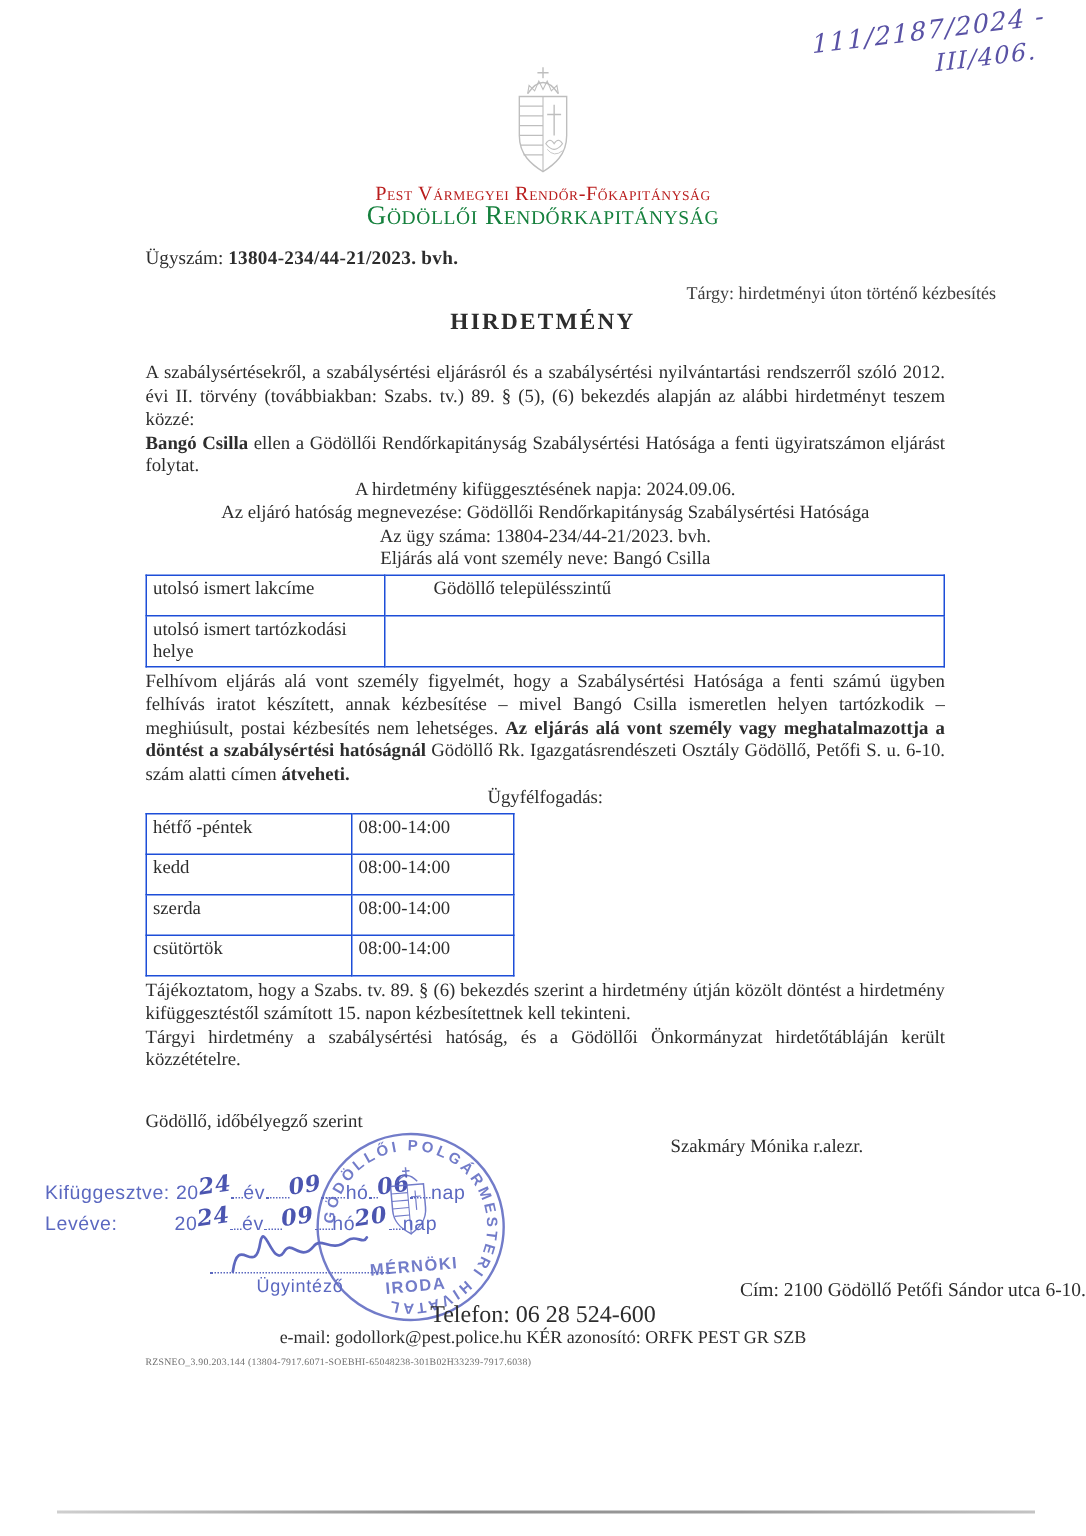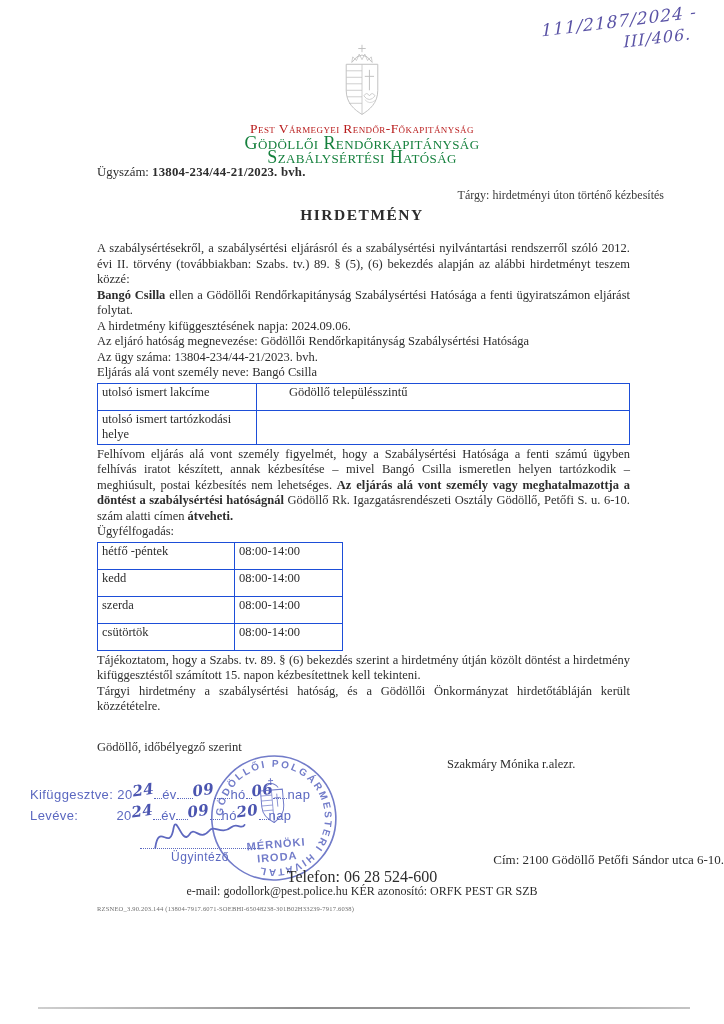--- a/index.html
+++ b/index.html
@@ -19,21 +19,21 @@
   .hdr .o2,.hdr .o3{font-size:18px;font-variant:small-caps;letter-spacing:.4px;line-height:14px;color:#15803d;}
   .caseline{position:absolute;top:165px;left:97px;font-size:12.8px;}
   .caseline b{letter-spacing:.2px;}
   .subject{position:absolute;top:188px;left:0;width:724px;box-sizing:border-box;
       padding-right:60px;text-align:right;font-size:12px;color:#3a3a3a;}
   .doctitle{position:absolute;top:206px;left:0;width:100%;text-align:center;
       font-size:15.5px;font-weight:bold;letter-spacing:1.5px;}
   
   .content{position:absolute;top:241px;left:97px;width:533px;font-size:12.5px;line-height:15.5px;}
   .content p{margin:0;text-align:justify;}
-  .content p.nj{text-align:left;}
+  .content p.nj{text-align:center;}
   table.grid{border-collapse:collapse;width:100%;margin:2px 0 2px 0;}
   table.grid td{border:1px solid #1d4ed8;font-size:12.5px;padding:1px 4px;vertical-align:top;}
   .ptable td.lbl{width:150px;}
   .ptable td.val{padding-left:32px;}
   .ptable tr.r1 td{height:24px;}
   .ptable tr.r2 td{height:28px;}
   .htable{width:246px !important;}
   .htable td.day{width:128px;}
   .htable td{height:24px;}
   
@@ -80,21 +80,20 @@
       <path d="M13 31 h17 M13 38 h17 M13 45 h17 M13 52 h17 M14 59 h16 M16 66 h14" stroke-width=".8"></path>
       <path d="M38 30 v22 M33 37 h10" stroke-width="1"></path>
       <path d="M32 58 q3 -5 6 0 q3 -5 6 0 q-6 8 -12 0 z" stroke-width=".8"></path>
       <path d="M33 62 q5 6 11 1" stroke-width=".6"></path>
     </svg>
   </div>
 
   <div class="hdr">
     <div class="o1">Pest Vármegyei Rendőr-Főkapitányság</div>
     <div class="o2">Gödöllői Rendőrkapitányság</div>
-    <div class="o3">Szabálysértési Hatóság</div>
   </div>
 
   <div class="caseline">
     <span>Ügyszám: </span><b>13804-234/44-21/2023. bvh.</b>
   </div>
 
   <div class="subject">Tárgy: hirdetményi úton történő kézbesítés</div>
 
   <div class="doctitle">HIRDETMÉNY</div>
 

